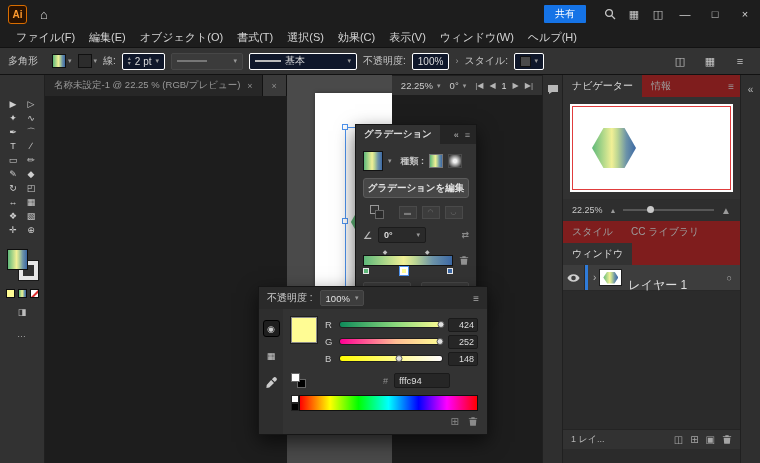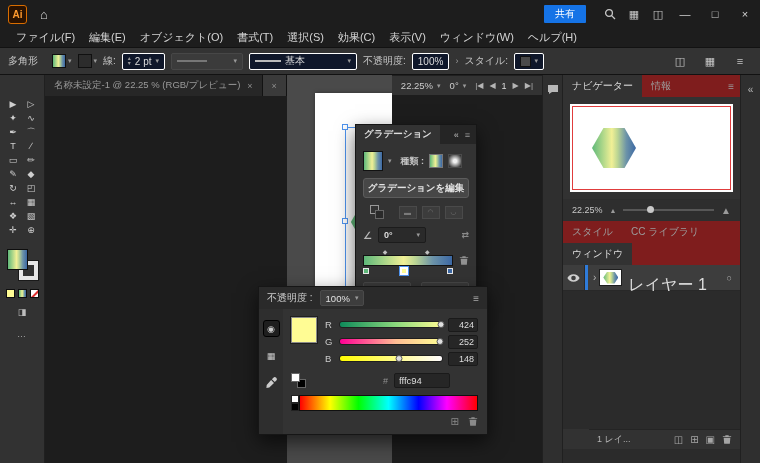--- a/index.html
+++ b/index.html
@@ -82,24 +82,24 @@
   .nav-proxy { position:absolute; inset:2px; border:1px solid #e03c3c; }
   .nav-hex { position:absolute; left:22px; top:24px; width:44px; height:40px; }
   .zoom-row { height:22px; flex:0 0 auto; background:#2e2e2e; display:flex; align-items:center; gap:7px; padding:0 9px; font-size:9px; color:#c8c8c8; }
   .zslider { flex:1; height:2px; background:#575757; position:relative; }
   .zthumb { position:absolute; left:26%; top:-3px; width:7px; height:7px; border-radius:50%; background:#c9c9c9; }
   .layer-row { height:26px; flex:0 0 auto; background:#3d3d3d; border-bottom:1px solid #282828; display:flex; align-items:center; }
   .eye-cell { width:22px; height:100%; flex:0 0 auto; display:flex; align-items:center; justify-content:center; border-right:1px solid #2a2a2a; color:#cfcfcf; }
   .sel-bar { width:3px; height:100%; background:#2f7bd9; flex:0 0 auto; }
   .layer-chevron { font-size:10px; color:#b5b5b5; padding:0 3px 0 5px; }
   .layer-thumb { width:23px; height:17px; flex:0 0 auto; background:#fff; border:1px solid #1d1d1d; display:flex; align-items:center; justify-content:center; margin-right:6px; }
-  .layer-name { font-size:16px; color:#ddd; flex:1;margin-top:16px; }
+  .layer-name { font-size:12px; color:#ddd; flex:1;margin-top:16px; }
   .layer-target { font-size:9px; color:#aaa; padding-right:8px; }
   .layers-fill { flex:1; background:#2b2b2b; }
-  .layers-bottom { height:20px; flex:0 0 auto; background:#323232; border-top:1px solid #242424; display:flex; align-items:center; gap:8px; padding:0 8px; font-size:9px; color:#b5b5b5;margin-left:26px; }
+  .layers-bottom { height:20px; flex:0 0 auto; background:#323232; border-top:1px solid #242424; display:flex; align-items:center; gap:8px; padding:0 8px; font-size:9px; color:#b5b5b5; }
   .lb-icons { margin-left:auto; display:flex; align-items:center; gap:7px; font-size:10px; color:#a5a5a5; }
   .dock-footer { height:14px; flex:0 0 auto; background:#2b2b2b; }
 
   
   .float { position:absolute; background:#333; border:1px solid #161616; box-shadow:0 7px 18px rgba(0,0,0,.6); }
   .fp-header { height:19px; background:#252525; display:flex; align-items:stretch; }
   .fp-tab { background:#333; display:flex; align-items:center; padding:0 8px; font-size:9.5px; color:#ddd; white-space:nowrap; }
   .fp-hicons { margin-left:auto; display:flex; align-items:center; gap:6px; padding-right:6px; color:#999; font-size:9px; }
   .fp-body { padding:7px; }
 

